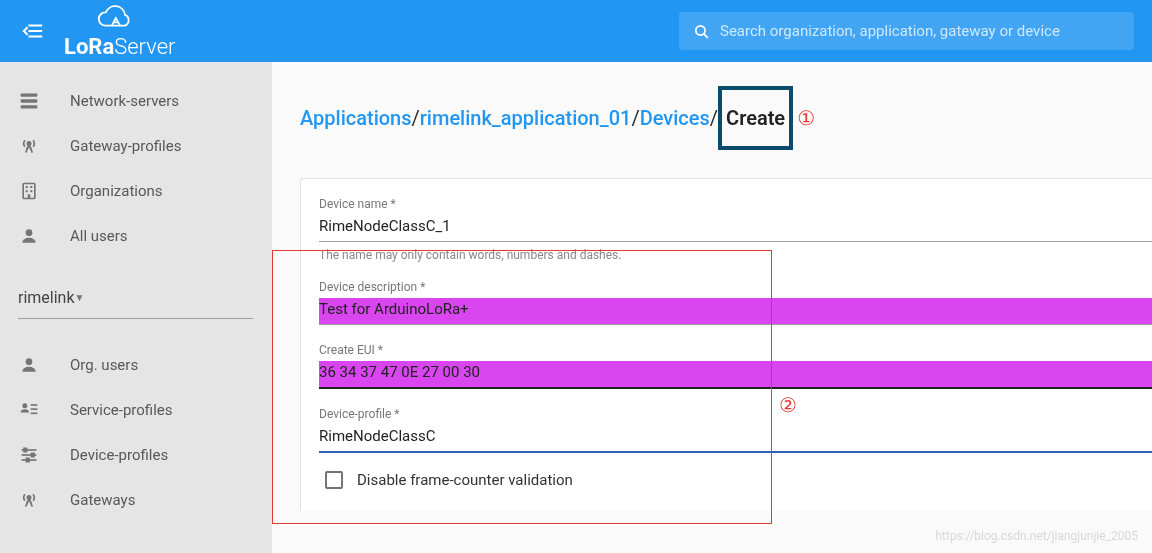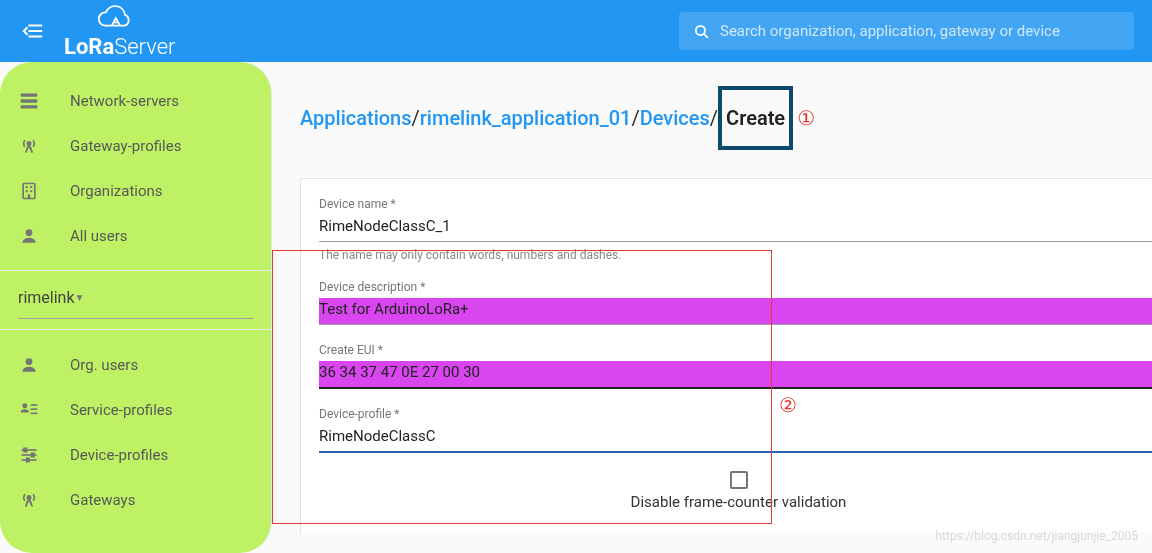--- a/index.html
+++ b/index.html
@@ -7,41 +7,41 @@
     .header { height: 62px; background: #2196f3; display: flex; align-items: center; padding: 0 18px; color: #fff; }
     .menu-toggle { width: 30px; height: 30px; display: flex; align-items: center; justify-content: center; cursor: pointer; margin-right: 16px; color:#fff; }
     .logo { display: flex; align-items: center; color: #fff; font-size: 22px; flex-direction: column; }
     .logo-cloud { margin-right: 10px; }
     .logo-text .lora { font-weight: 700; }
     .logo-text .server { font-weight: 300; }
     .search-box { margin-left: auto; width: 455px; height: 38px; background: rgba(255,255,255,.15); border-radius: 4px; display: flex; align-items: center; padding: 0 14px; color:#cfe8fd; }
     .search-box input { flex: 1; background: transparent; border: none; outline: none; color: #fff; font-size: 15px; margin-left: 10px; }
     .search-box input::placeholder { color: #cfe8fd; }
     .container { display: flex; height: calc(100% - 62px); }
-    .sidebar { width: 272px; background: #bef264; border-right: 1px solid #e6e6e6; overflow-y: auto; padding-top: 10px; border-radius: 32px; }
+    .sidebar { width: 272px; background: #e5e5e5; border-right: 1px solid #e6e6e6; overflow-y: auto; padding-top: 10px; }
     .sidebar-group { padding: 6px 0; }
     .sidebar-item { display: flex; align-items: center; height: 45px; padding: 0 18px; color: #585858; font-size: 15px; cursor: pointer; }
     .sidebar-icon { width: 22px; height: 22px; margin-right: 30px; color: #757575; display:flex; align-items:center; justify-content:center; }
     .divider { height: 1px; background:#eaeaea; margin: 6px 0; }
     .org-select { display:flex; align-items:center; justify-content:flex-start; height: 42px; margin: 6px 18px 10px 18px; border-bottom:1px solid #9e9e9e; font-size:16px; color:#444; cursor:pointer; }
     .org-select .caret { color:#777; font-size:10px; }
     .main { flex:1; padding: 24px 0 24px 28px; overflow:auto; position:relative; }
     .breadcrumb { font-size: 20px; font-weight: 500; display:flex; align-items:center; gap:0; flex-wrap:wrap; }
     .breadcrumb .lnk { color:#2196f3; cursor:pointer; }
     .breadcrumb .sep { color: #2b2b2b; font-weight:400; }
     .breadcrumb .current { color:#222; border:4px solid #0c4a6e; padding: 16px 4px; font-weight:600; }
     .annot { color:#e53935; font-size:20px; margin-left:4px; }
     .card { margin-top: 28px; background:#fff; border-top:1px solid #e3e3e3; border-left:1px solid #e3e3e3; padding: 18px 0 22px 18px; border-radius: 3px 0 0 0; position:relative; }
     .field { margin-bottom: 18px; position:relative; }
     .field-label { font-size: 12px; color:#777; display:block; margin-bottom:4px; }
     .field-input { width: 100%; border: none; border-bottom: 1px solid #9e9e9e; background: transparent; font-size: 15px; color:#222; padding: 2px 0 6px 0; outline:none; }
     .hint { font-size: 12px; color:#888; margin-top: 6px; }
     .shaded { background:#d946ef; }
     #dp-input { border-bottom: 2px solid #2f5fb7; }
-    .checkbox-row { display:flex; align-items:center; gap: 4px; font-size:15px; color:#333; margin-top: 10px; padding-left: 6px; flex-direction: column; }
+    .checkbox-row { display:flex; align-items:center; gap: 14px; font-size:15px; color:#333; margin-top: 10px; padding-left: 6px; }
     .cb { width:18px; height:18px; border:2px solid #757575; border-radius:2px; display:inline-block; cursor:pointer; }
     .red-box { position:absolute; border:1.5px solid #e53935; pointer-events:none; }
     .rb2 { left:0; top:188px; width:500px; height:274px; }
     .annot2 { position:absolute; left:507px; top:331px; color:#e53935; font-size:20px; }
     .watermark { position:absolute; right:14px; bottom:10px; font-size:12px; color:#d8d8d8; }
     svg { display:block; }
   </style>
 </head>
 <body>
 

